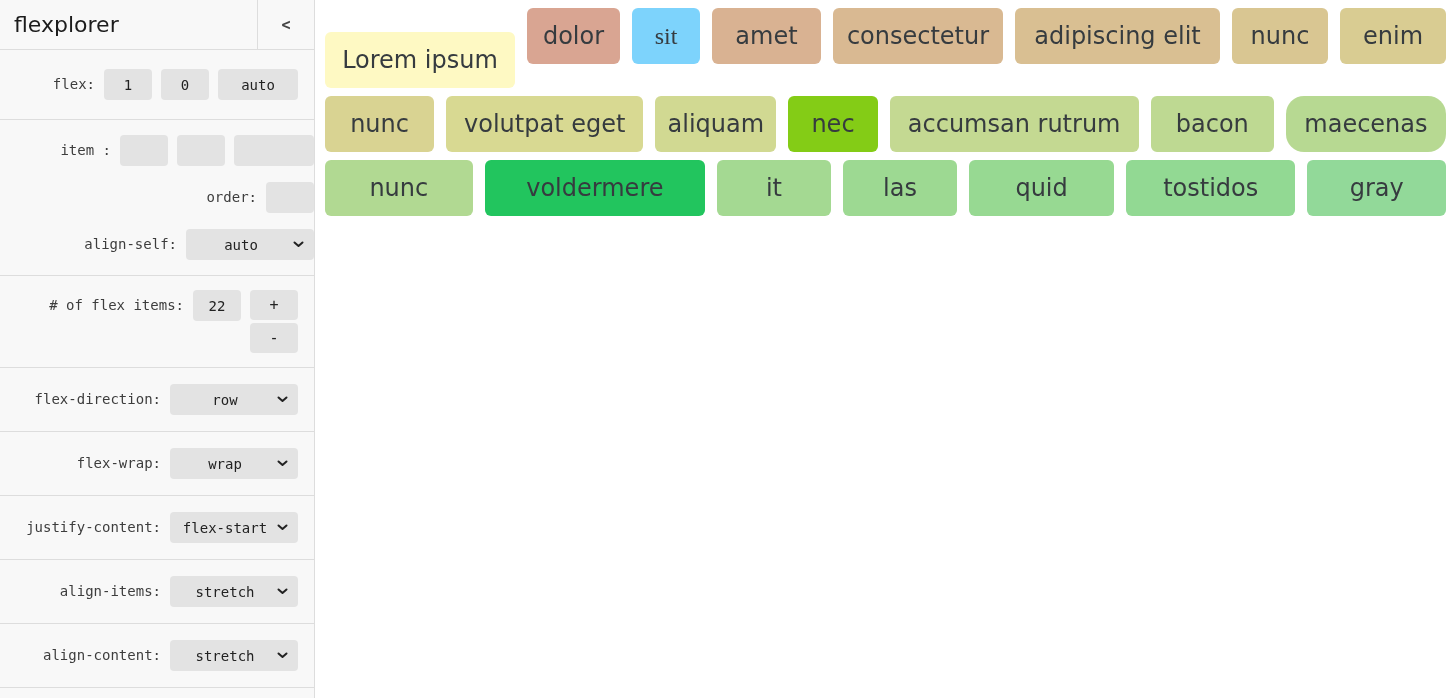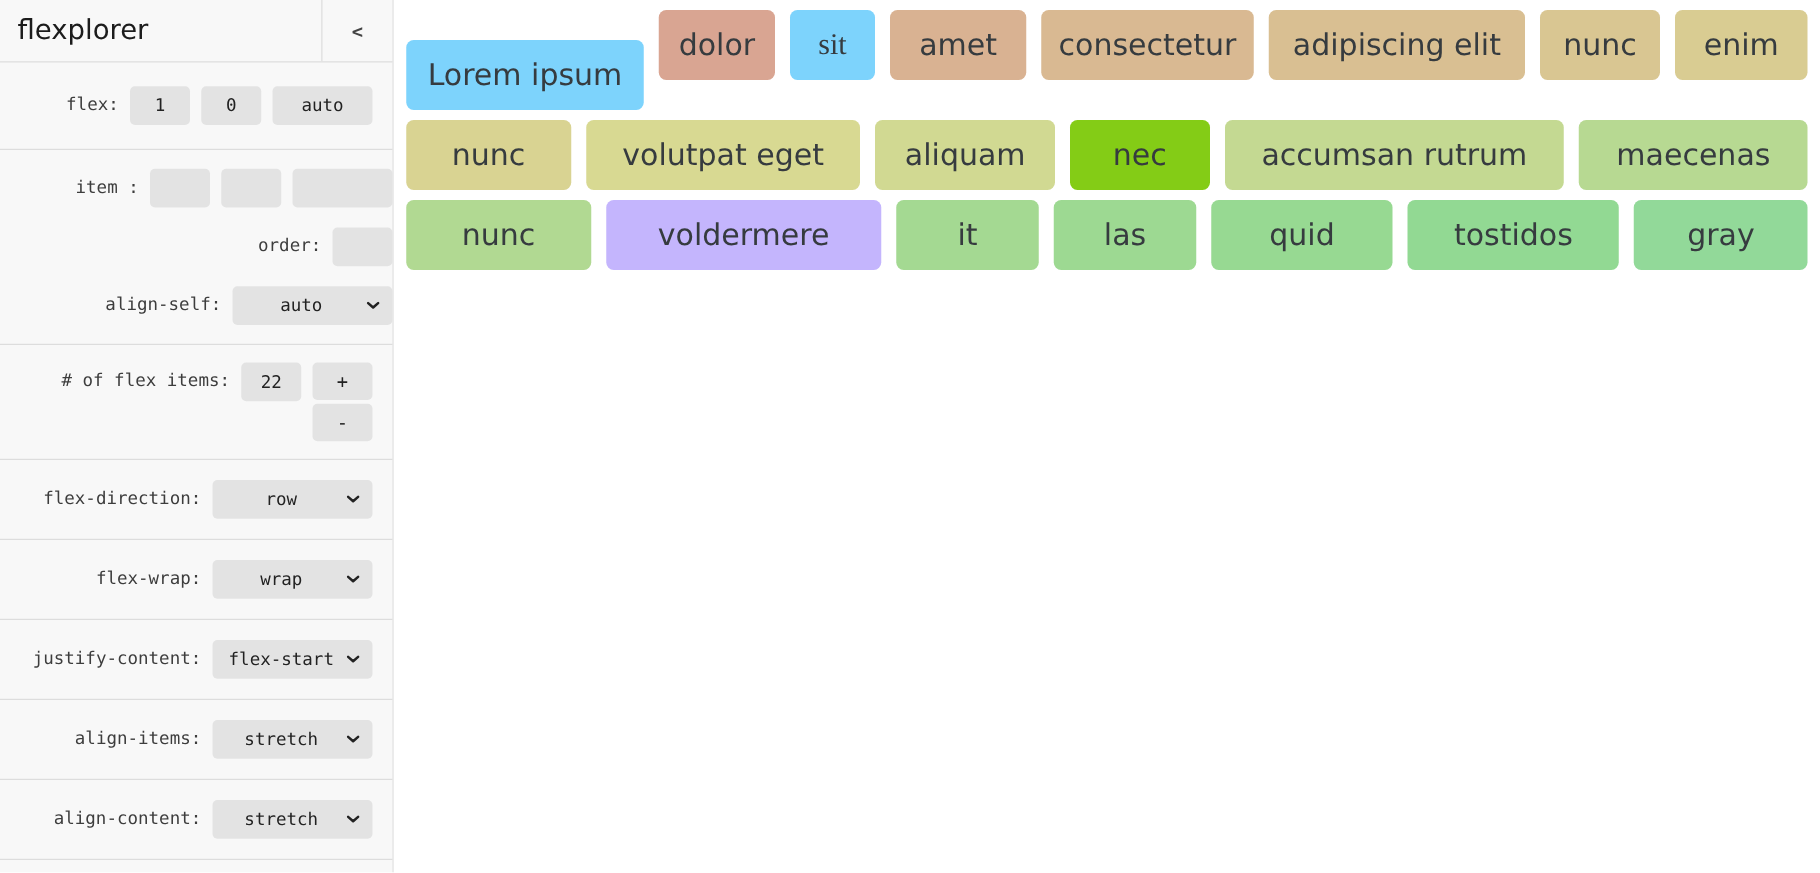--- a/index.html
+++ b/index.html
@@ -205,35 +205,36 @@
         <svg class="chev" width="11" height="7" viewBox="0 0 11 7">
             <path d="M1.5 1.5 L5.5 5 L9.5 1.5" fill="none" stroke="#222" stroke-width="2" stroke-linecap="round" stroke-linejoin="round"></path>
           </svg>
       </div>
     </div>
   </section>
 </aside>
 
 <main class="main">
   <div class="flex-container">
-      <div class="flex-item" style="background: #7dd3fc; flex-basis: 187px; margin-top: 28px;">Lorem ipsum</div>
+      <div class="flex-item" style="background: #fef9c3; flex-basis: 187px; margin-top: 28px;">Lorem ipsum</div>
       <div class="flex-item" style="background: rgb(217, 165, 146); flex-basis: 90px;">dolor</div>
       <div class="flex-item" style="background: #7dd3fc; flex-basis: 65px; font-family: Liberation Serif, serif;">sit</div>
       <div class="flex-item" style="background: rgb(217, 178, 146); flex-basis: 106px;">amet</div>
       <div class="flex-item" style="background: rgb(217, 185, 146); flex-basis: 167px;">consectetur</div>
       <div class="flex-item" style="background: rgb(217, 191, 146); flex-basis: 202px;">adipiscing elit</div>
       <div class="flex-item" style="background: rgb(217, 198, 146); flex-basis: 93px;">nunc</div>
       <div class="flex-item" style="background: rgb(217, 204, 146); flex-basis: 103px;">enim</div>
       <div class="flex-item" style="background: rgb(217, 211, 146); flex-basis: 108px;">nunc</div>
       <div class="flex-item" style="background: rgb(216, 217, 146); flex-basis: 196px;">volutpat eget</div>
       <div class="flex-item" style="background: rgb(209, 217, 146); flex-basis: 120px;">aliquam</div>
       <div class="flex-item" style="background: #84cc16; flex-basis: 88px;">nec</div>
       <div class="flex-item" style="background: rgb(196, 217, 146); flex-basis: 248px;">accumsan rutrum</div>
-      <div class="flex-item" style="background: rgb(183, 217, 146); flex-basis: 159px;">maecenas</div>
+      <div class="flex-item" style="background: rgb(190, 217, 146); flex-basis: 122px;">bacon</div>
+      <div class="flex-item" style="background: rgb(183, 217, 146); flex-basis: 159px; border-radius: 18px;">maecenas</div>
       <div class="flex-item" style="background: rgb(177, 217, 146); flex-basis: 147px;">nunc</div>
-      <div class="flex-item" style="background: #c4b5fd; flex-basis: 220px;">voldermere</div>
+      <div class="flex-item" style="background: #22c55e; flex-basis: 220px;">voldermere</div>
       <div class="flex-item" style="background: rgb(164, 217, 146); flex-basis: 113px;">it</div>
       <div class="flex-item" style="background: rgb(157, 217, 146); flex-basis: 114px;">las</div>
       <div class="flex-item" style="background: rgb(151, 217, 146); flex-basis: 144px;">quid</div>
       <div class="flex-item" style="background: rgb(146, 217, 147); flex-basis: 169px;">tostidos</div>
       <div class="flex-item" style="background: rgb(146, 217, 153); flex-basis: 138px;">gray</div>
     </div>
 </main>
 
 </body></html>

